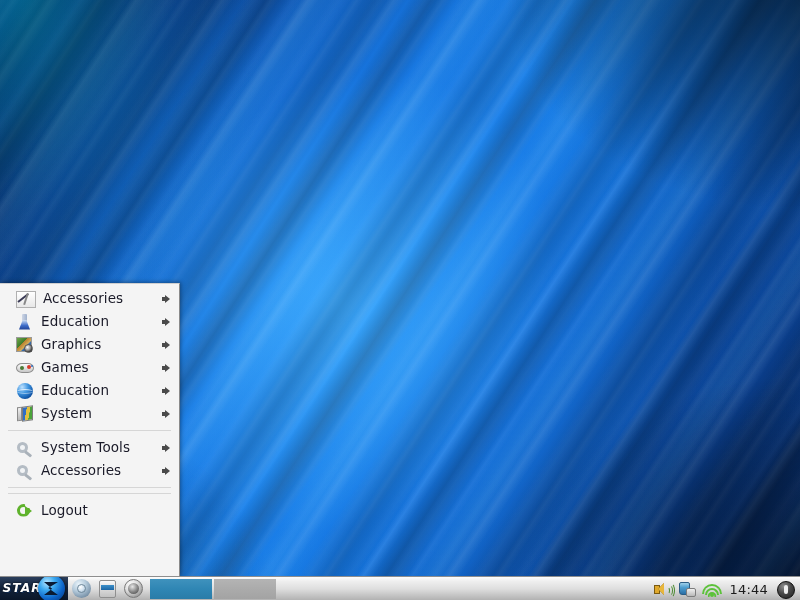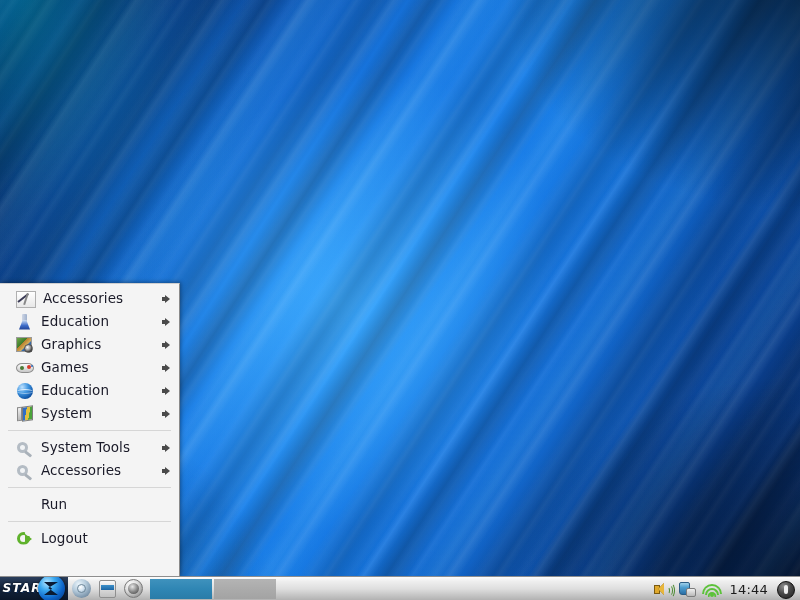--- a/index.html
+++ b/index.html
@@ -661,23 +661,20 @@
     </div>
 
     <div class="menu-item">
       <span class="mi-icon ic-tools"></span>
       <span class="mi-label">Accessories</span>
       <span class="mi-arrow"></span>
     </div>
 
     <div class="menu-sep"></div>
 
-    <div class="menu-item noicon">
-      <span class="mi-label">Run</span>
-    </div>
 
     <div class="menu-sep"></div>
 
     <div class="menu-item">
       <span class="mi-icon ic-logout"></span>
       <span class="mi-label">Logout</span>
     </div>
 
   </div>
 

